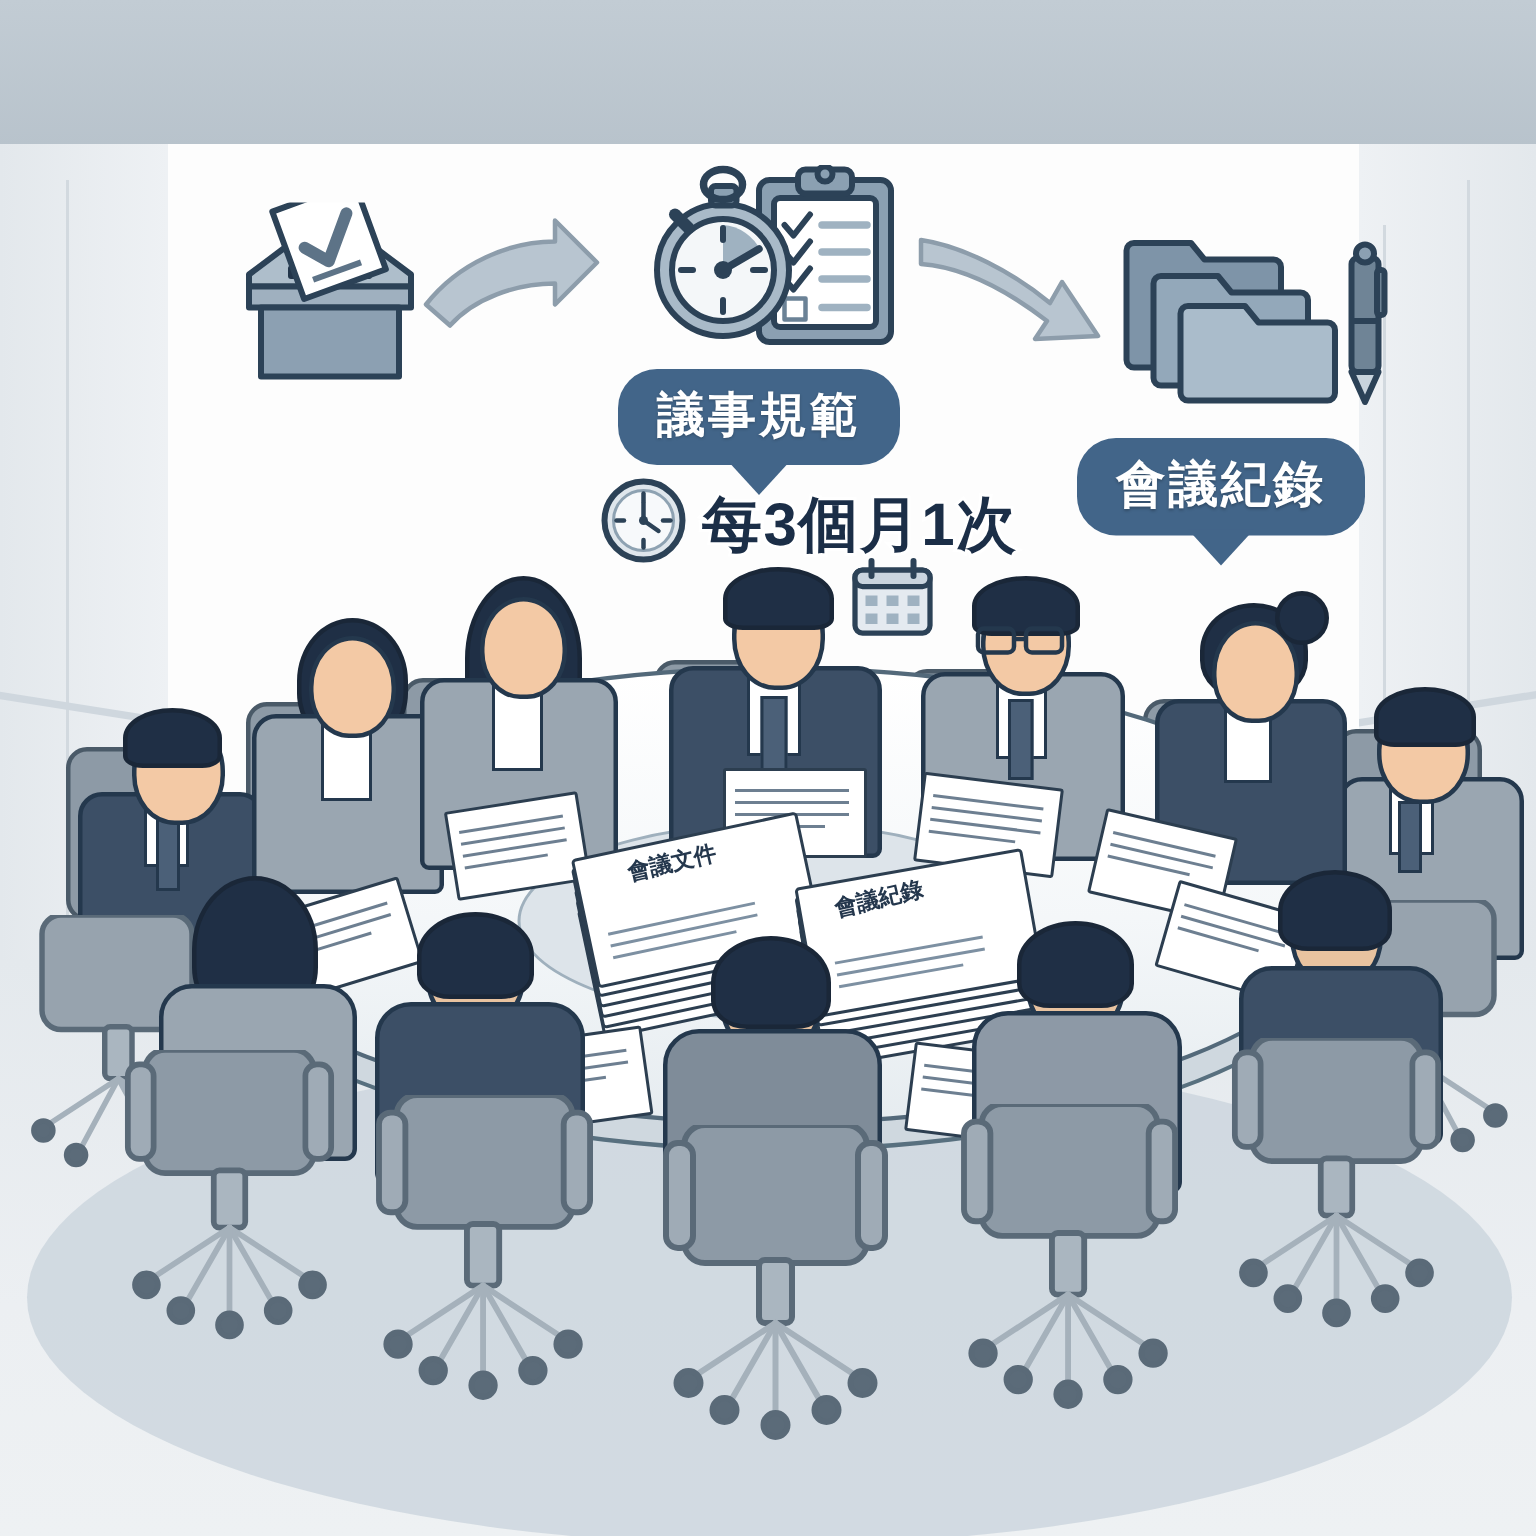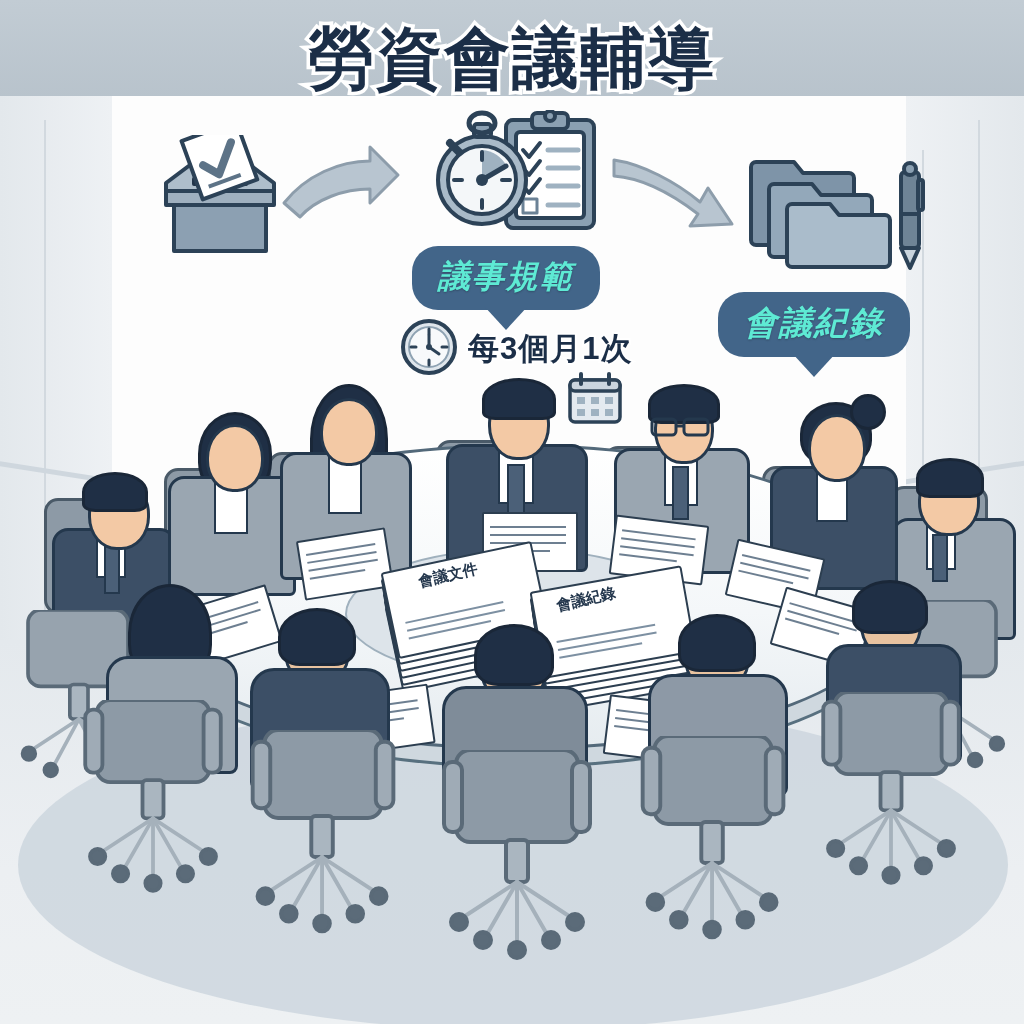--- a/index.html
+++ b/index.html
@@ -61,43 +61,42 @@
   .icon-folders{position:absolute;left:748px;top:140px;z-index:12;}
   .arrow1{position:absolute;left:278px;top:145px;z-index:12;}
   .arrow2{position:absolute;left:608px;top:148px;z-index:12;}
 
   
   .bubble{
     position:absolute;z-index:35;
     background:#426589;
     border-radius:26px;
     padding:9px 26px 11px 26px;
-    color:#5eead4;font-weight:bold;font-size:33px;letter-spacing:2px;
+    color:#ffffff;font-weight:bold;font-size:33px;letter-spacing:2px;
     white-space:nowrap;
     text-shadow:0 1px 2px rgba(0,0,0,.25);
-    font-style:italic;
   }
   .bubble::after{
     content:"";position:absolute;left:50%;bottom:-20px;
     transform:translateX(-50%);
     border-left:22px solid transparent;
     border-right:22px solid transparent;
     border-top:24px solid #426589;
   }
   .bubble-left{left:58px;top:292px;}
   .bubble-mid{left:412px;top:246px;font-size:32px;}
   .bubble-right{left:718px;top:292px;}
 
   
   .freq{
     position:absolute;left:400px;top:318px;z-index:33;
     display:flex;align-items:center;gap:10px;
   }
   .freq-text{
-    font-size:31px;font-weight:bold;color:#1b2e47;
+    font-size:40px;font-weight:bold;color:#1b2e47;
     -webkit-text-stroke:4px #ffffff;paint-order:stroke fill;
     letter-spacing:1px;
   }
   .icon-clock{flex:0 0 auto;}
   .icon-cal{position:absolute;left:566px;top:372px;z-index:32;}
 
   
   .table-outer{
     position:absolute;left:120px;top:452px;width:790px;height:310px;
     border-radius:50%;
@@ -172,21 +171,20 @@
   <div class="wall-left"></div>
   <div class="wall-right"></div>
   <div class="wall-line" style="left:44px;top:120px;height:560px;"></div>
   <div class="wall-line" style="left:978px;top:120px;height:560px;"></div>
   <div class="wall-line" style="left:922px;top:150px;height:520px;"></div>
   <div class="wall-trim" style="left:906px;top:470px;width:118px;transform:skewY(-9deg);"></div>
   <div class="wall-trim" style="left:0px;top:470px;width:112px;transform:skewY(9deg);"></div>
   <div class="floor"></div>
   <div class="rug"></div>
 
-  <div class="title">勞資會議輔導</div>
 
   <div class="icon-ballot">
     <svg width="150" height="120" viewBox="0 0 150 120">
       <g stroke="#2c4257" stroke-width="4" stroke-linejoin="round">
         <polygon points="38,48 62,30 122,30 146,48 146,56 38,56" fill="#aebecb"></polygon>
         <rect x="38" y="56" width="108" height="14" fill="#9fb0bf"></rect>
         <rect x="46" y="70" width="92" height="46" fill="#8ca0b2"></rect>
         <rect x="64" y="42" width="56" height="9" rx="2" fill="#22354a" stroke="none"></rect>
         <g transform="rotate(-20 92 24)">
           <rect x="62" y="-6" width="58" height="62" fill="#ffffff"></rect>

